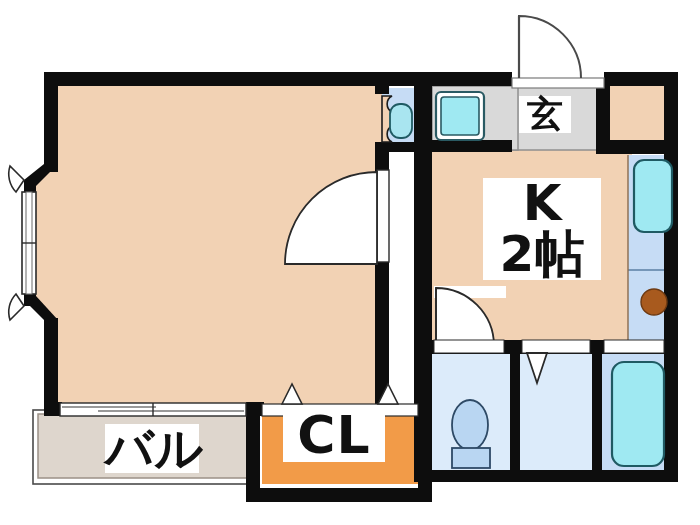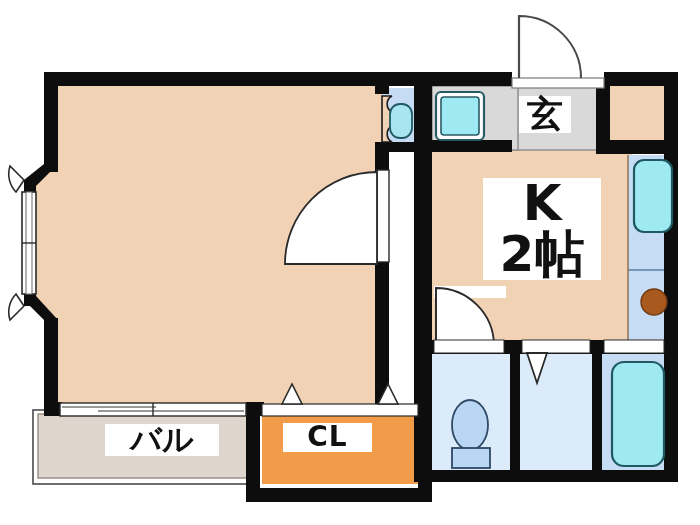--- a/index.html
+++ b/index.html
@@ -43,27 +43,27 @@
     width: 118px;
     font-size: 50px;
   }
   #label-genkan {
     left: 519px; top: 96px;
     width: 52px;
     font-size: 36px;
   }
   #label-balcony {
     left: 105px; top: 424px;
-    width: 114px;
-    font-size: 31px;
+    width: 94px;
+    font-size: 48px;
   }
   #label-closet {
-    left: 283px; top: 423px;
-    width: 89px;
-    font-size: 28px;
+    left: 283px; top: 409px;
+    width: 102px;
+    font-size: 52px;
     letter-spacing: 1px;
   }
 </style>
 </head>
 <body>
 
 <div id="floorplan">
 
   <svg width="700" height="525" viewBox="0 0 700 525" xmlns="http://www.w3.org/2000/svg">
 

